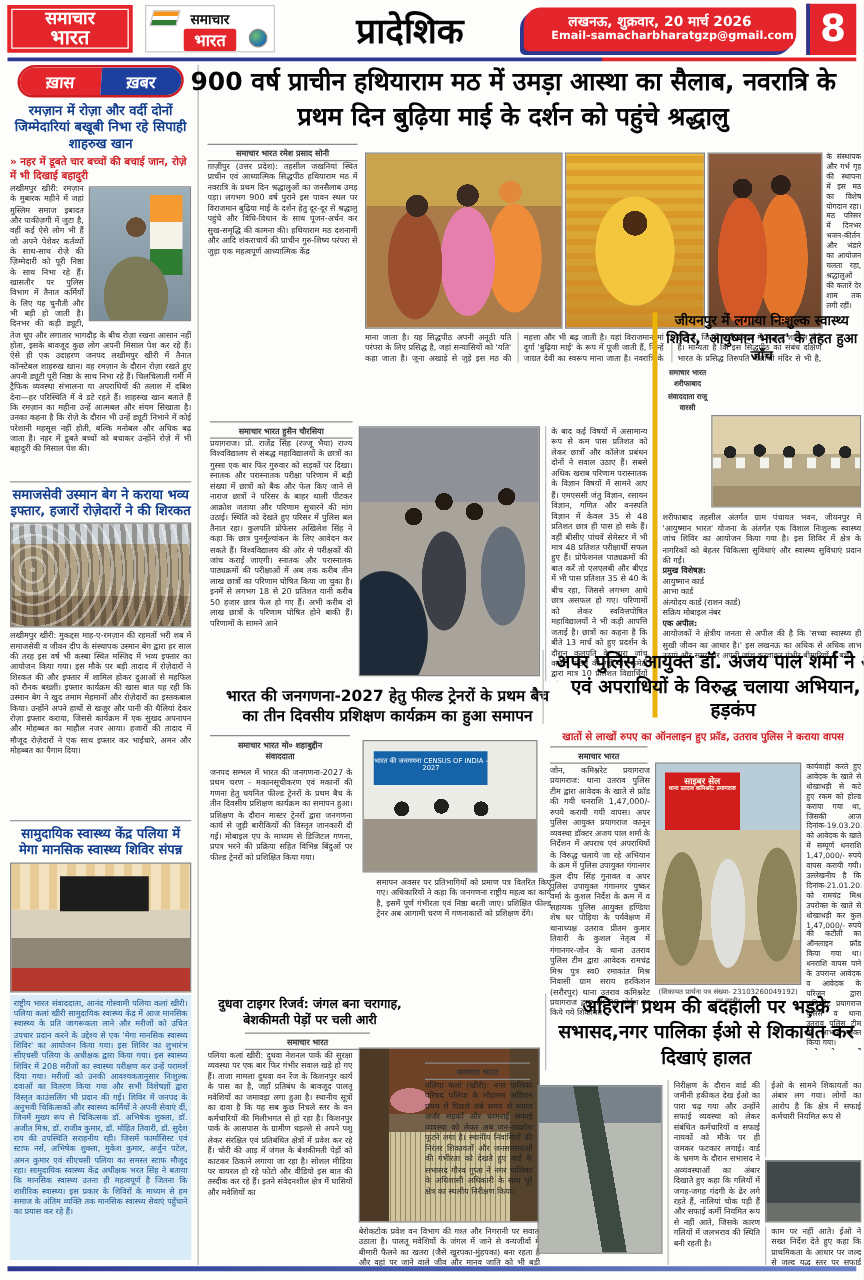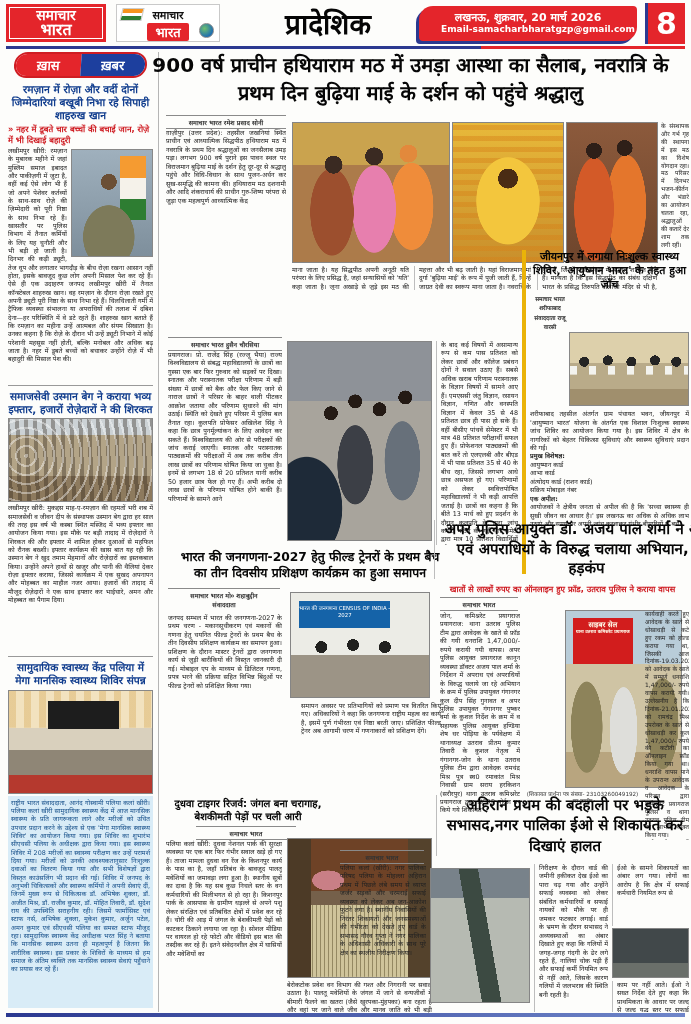--- a/index.html
+++ b/index.html
@@ -120,21 +120,21 @@
       radial-gradient(circle 6px at 45% 50%, #20201e 98%, transparent),
       radial-gradient(circle 6px at 68% 52%, #20201e 98%, transparent),
       linear-gradient(180deg,#ecece6 0 60%,#9c9486 60% 100%); }
   .census-banner { position:absolute; left:6%; top:8%; width:66%; height:26%;
     background:#1563a8; color:#fff; font-size:5.4px; text-align:center; padding-top:3px; }
   .ph-cyber { position:absolute; left:524px; top:610px; width:117px; height:178px; border:1px solid #858585;
     background:
       radial-gradient(ellipse 16px 46px at 18% 66%, #8d835a 98%, transparent),
       radial-gradient(ellipse 16px 46px at 84% 64%, #8d835a 98%, transparent),
       radial-gradient(ellipse 14px 44px at 50% 68%, #dededa 98%, transparent),
-      linear-gradient(180deg,#b9cdd9 0 30%,#cfc4a4 30% 80%,#b8a57f 80% 100%); margin-left: 41px; }
+      linear-gradient(180deg,#b9cdd9 0 30%,#cfc4a4 30% 80%,#b8a57f 80% 100%); }
   .cyber-sign { position:absolute; left:6%; top:4%; width:52%; height:26%;
     background:#d21d1d; color:#ffe; font-weight:bold; text-align:center; padding-top:2px; }
   .cyber-sign .s1 { font-size:7px; }
   .cyber-sign .s2 { font-size:4.6px; line-height:1.2; }
   .ph-jungle { position:absolute; left:287px; top:838px; width:145px; height:140px; border:1px solid #858585;
     background:
       radial-gradient(ellipse 16px 10px at 28% 30%, #c97f86 98%, transparent),
       linear-gradient(90deg,#4c3a26 0 16%, transparent 16% 84%, #54422c 84%),
       repeating-linear-gradient(90deg, rgba(100,88,52,.55) 0 1px, transparent 1px 4px) no-repeat 0 100%/100% 52%,
       linear-gradient(180deg,#6e4226 0 38%,#75604a 38% 48%,#cfc49b 48% 100%); }

